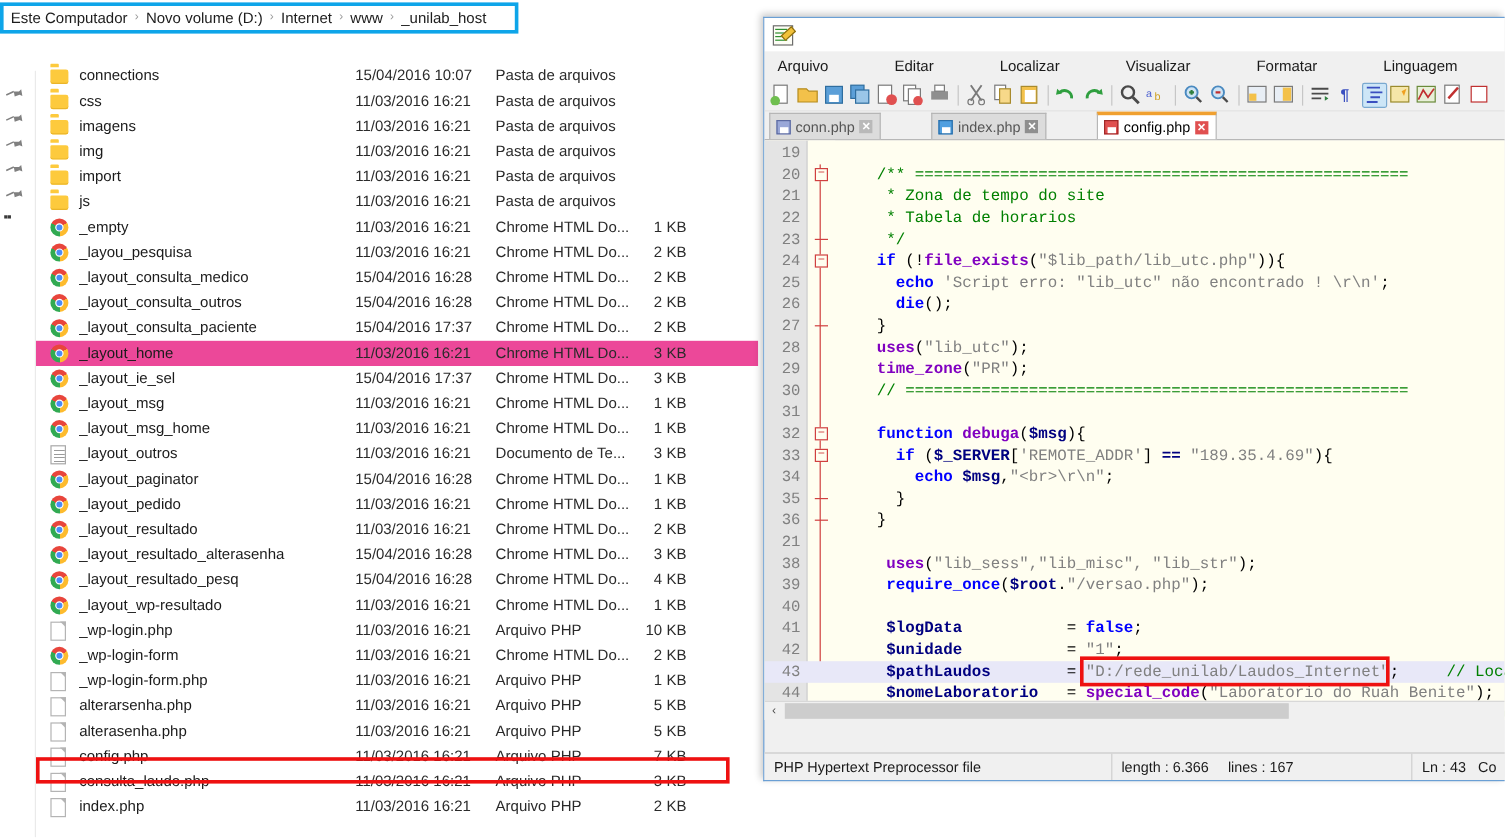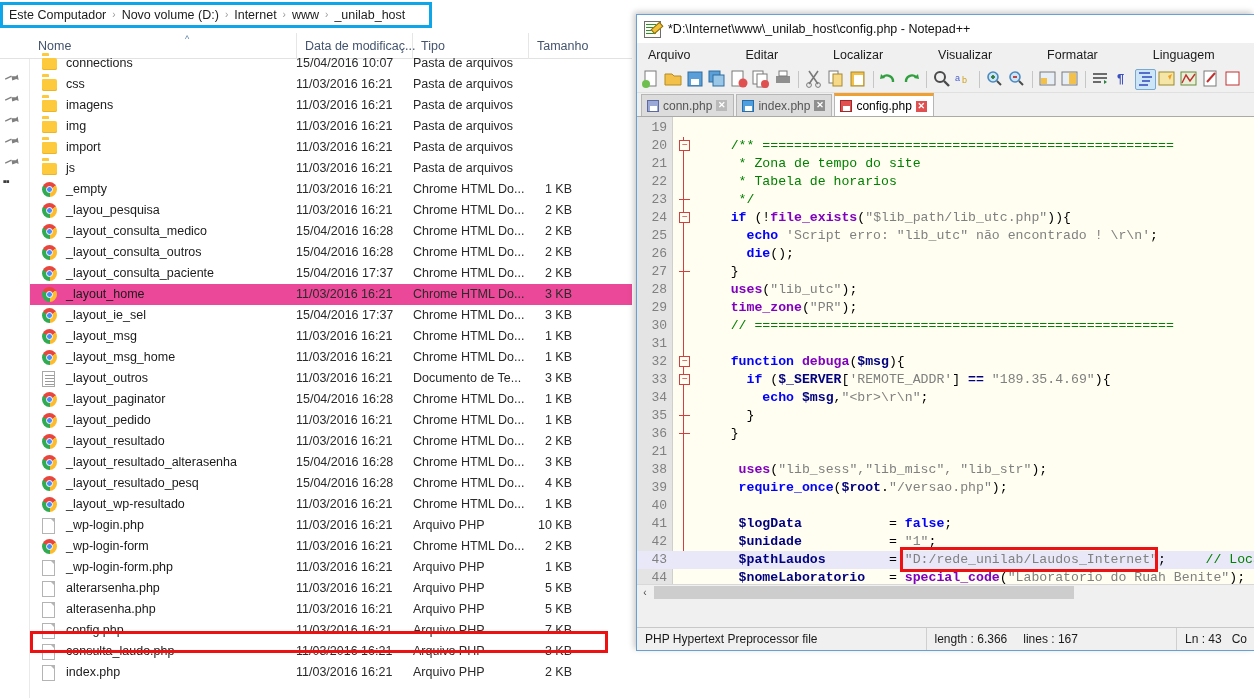--- a/index.html
+++ b/index.html
@@ -230,20 +230,21 @@
     border-radius: 2px;
   }
   .tbtn.on { background: #cde6f7; border: 1px solid #7aa9d0; }
   .tsep { width: 2px; height: 17px; border-left: 1px solid #c6c6c6; margin: 0 3px; }
 
   #npp-tabs {
     height: 24px; background: #f0f0f0;
     display: flex; align-items: flex-end;
     padding-left: 4px;
     border-bottom: 1px solid #aaaaaa;
+    gap: 40px;
   }
   .tab {
     height: 22px; display: flex; align-items: center;
     padding: 0 6px 0 5px; gap: 4px;
     font-size: 12px;
     background: #dcdcdc; color: #555555;
     border: 1px solid #b6b6b6; border-bottom: none;
     margin-right: 2px;
   }
   .tab.active {
@@ -381,35 +382,20 @@
         <span class="crumb-sep">›</span>
         <span class="crumb">Novo volume (D:)</span>
         <span class="crumb-sep">›</span>
         <span class="crumb">Internet</span>
         <span class="crumb-sep">›</span>
         <span class="crumb">www</span>
         <span class="crumb-sep">›</span>
         <span class="crumb">_unilab_host</span>
       </div>
 
-    <div id="col-header">
-        <div class="colh first" style="left: 30px; width: 266px;">
-          <span>Nome</span>
-          <span class="sort-caret">^</span>
-        </div>
-        <div class="colh" style="left: 296px; width: 116px;">
-          <span>Data de modificaç...</span>
-        </div>
-        <div class="colh" style="left: 412px; width: 116px;">
-          <span>Tipo</span>
-        </div>
-        <div class="colh" style="left: 528px; width: 90px;">
-          <span>Tamanho</span>
-        </div>
-      </div>
 
     <div id="nav-rail">
         <div class="pin" style="top: 12px; font-size: 0px; background: none;"><svg width="14" height="14" viewBox="0 0 14 14">
             <path d="M9 1 L13 5 L10.5 5.5 L8 9 L5 6 L8.5 3.5 Z" fill="#808080"></path>
             <line x1="5" y1="6" x2="1.5" y2="12" stroke="#808080" stroke-width="1.3"></line>
           </svg></div>
         <div class="pin" style="top: 33px; font-size: 0px; background: none;"><svg width="14" height="14" viewBox="0 0 14 14">
             <path d="M9 1 L13 5 L10.5 5.5 L8 9 L5 6 L8.5 3.5 Z" fill="#808080"></path>
             <line x1="5" y1="6" x2="1.5" y2="12" stroke="#808080" stroke-width="1.3"></line>
           </svg></div>
@@ -701,21 +687,20 @@
         </div>
       </div>
 
     <div id="config-highlight"></div>
   </div>
 
   <div id="npp">
 
     <div id="npp-title">
       <span class="npp-ico"></span>
-      <span class="tlabel">*D:\Internet\www\_unilab_host\config.php - Notepad++</span>
     </div>
 
     <div id="npp-menu">
         <span class="mitem">Arquivo</span>
         <span class="mitem">Editar</span>
         <span class="mitem">Localizar</span>
         <span class="mitem">Visualizar</span>
         <span class="mitem">Formatar</span>
         <span class="mitem">Linguagem</span>
         <span class="mitem">Configurações</span>

